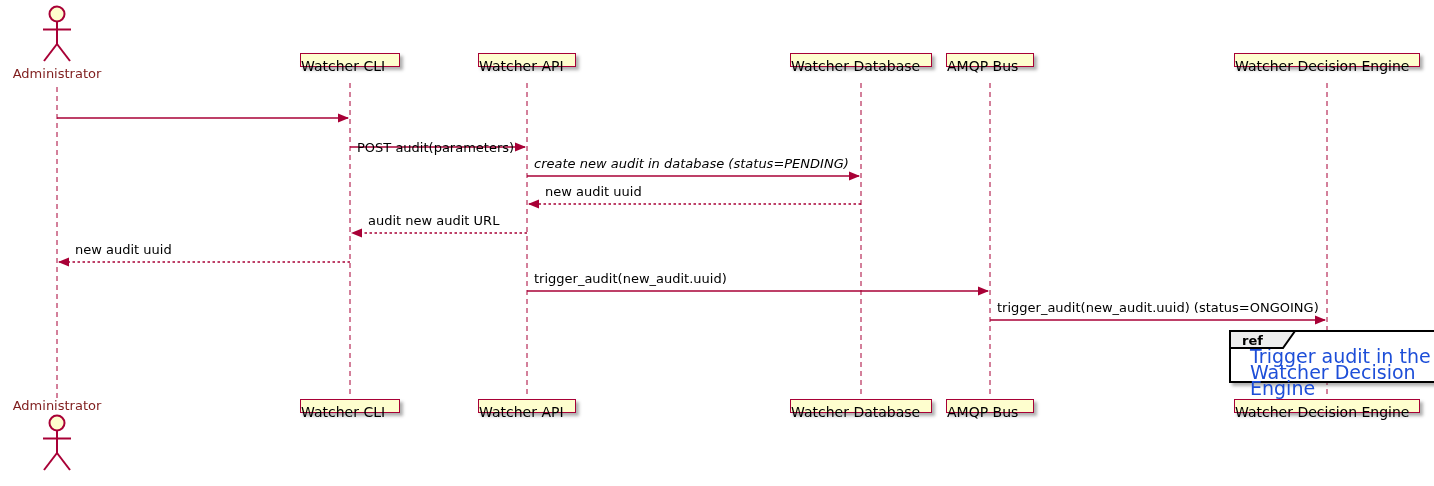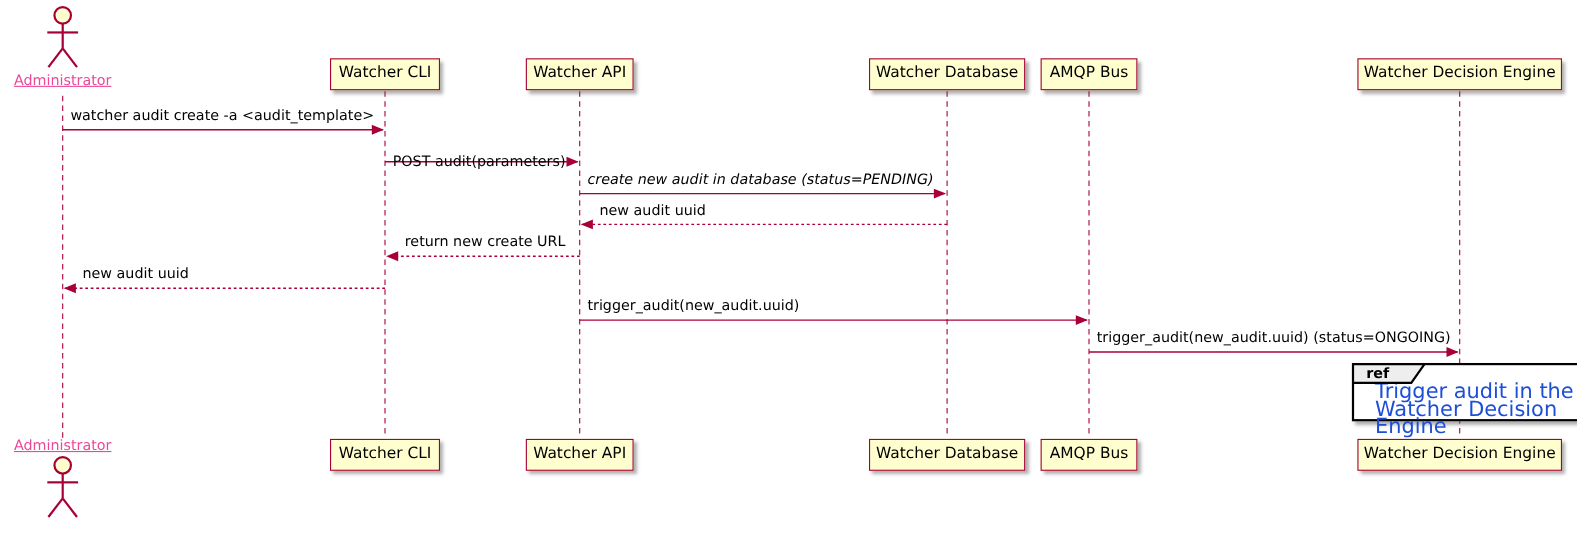--- a/index.html
+++ b/index.html
@@ -8,38 +8,36 @@
     width:1434px;height:486px;
     background:#ffffff;
     font-family:"DejaVu Sans", sans-serif;
     overflow:hidden;
   }
   #svg-layer{position:absolute;left:0;top:0;width:1434px;height:486px;}
 
   .pbox{
     position:absolute;
     box-sizing:border-box;
-    height:29px;
+    height:14px;
     background:var(--fill,#fefece);
     border:1.8px solid var(--accent,#a80036);
     box-shadow:3px 3px 3px rgba(80,80,80,0.45);
     color:#000;
     font-size:14px;
     line-height:25px;
-    text-align:center;
     white-space:nowrap;
   }
   .actor-label{
     position:absolute;
     transform:translateX(-50%);
-    color:#ec4899;
+    color:#7f1d1d;
     font-size:13px;
     line-height:16px;
     white-space:nowrap;
-    text-decoration:underline;
   }
   .msg-label{
     position:absolute;
     color:#000;
     font-size:13px;
     line-height:16px;
     white-space:nowrap;
   }
   .ref-box{
     position:absolute;
@@ -128,25 +126,24 @@
 
   <div class="pbox" style="left: 300px; width: 100px; top: 399px;">Watcher CLI</div>
   <div class="pbox" style="left: 478px; width: 98px; top: 399px;">Watcher API</div>
   <div class="pbox" style="left: 790px; width: 142px; top: 399px;">Watcher Database</div>
   <div class="pbox" style="left: 946px; width: 88px; top: 399px;">AMQP Bus</div>
   <div class="pbox" style="left: 1234px; width: 186px; top: 399px;">Watcher Decision Engine</div>
 
   <div class="actor-label" style="left: 57px; top: 66px;">Administrator</div>
   <div class="actor-label" style="left: 57px; top: 398px;">Administrator</div>
 
-  <div class="msg-label" style="left: 64px; top: 98px;">watcher audit create -a &lt;audit_template&gt;</div>
   <div class="msg-label" style="left: 357px; top: 127px; margin-top: 13px;">POST audit(parameters)</div>
   <div class="msg-label" style="left: 534px; top: 156px; font-style: italic;">create new audit in database (status=PENDING)</div>
   <div class="msg-label" style="left: 545px; top: 184px;">new audit uuid</div>
-  <div class="msg-label" style="left: 368px; top: 213px;">return new create URL</div>
+  <div class="msg-label" style="left: 368px; top: 213px;">audit new audit URL</div>
   <div class="msg-label" style="left: 75px; top: 242px;">new audit uuid</div>
   <div class="msg-label" style="left: 997px; top: 300px;">trigger_audit(new_audit.uuid) (status=ONGOING)</div>
   <div class="msg-label" style="left: 534px; top: 271px;">trigger_audit(new_audit.uuid)</div>
 
   <div class="ref-box">
     <svg class="ref-tab-svg" width="72" height="20" xmlns="http://www.w3.org/2000/svg">
       <polygon points="1,1 66,1 54,18 1,18" fill="#eeeeee" stroke="#000000" stroke-width="2"></polygon>
     </svg>
     <span class="ref-keyword">ref</span>
     <div class="ref-lines">

